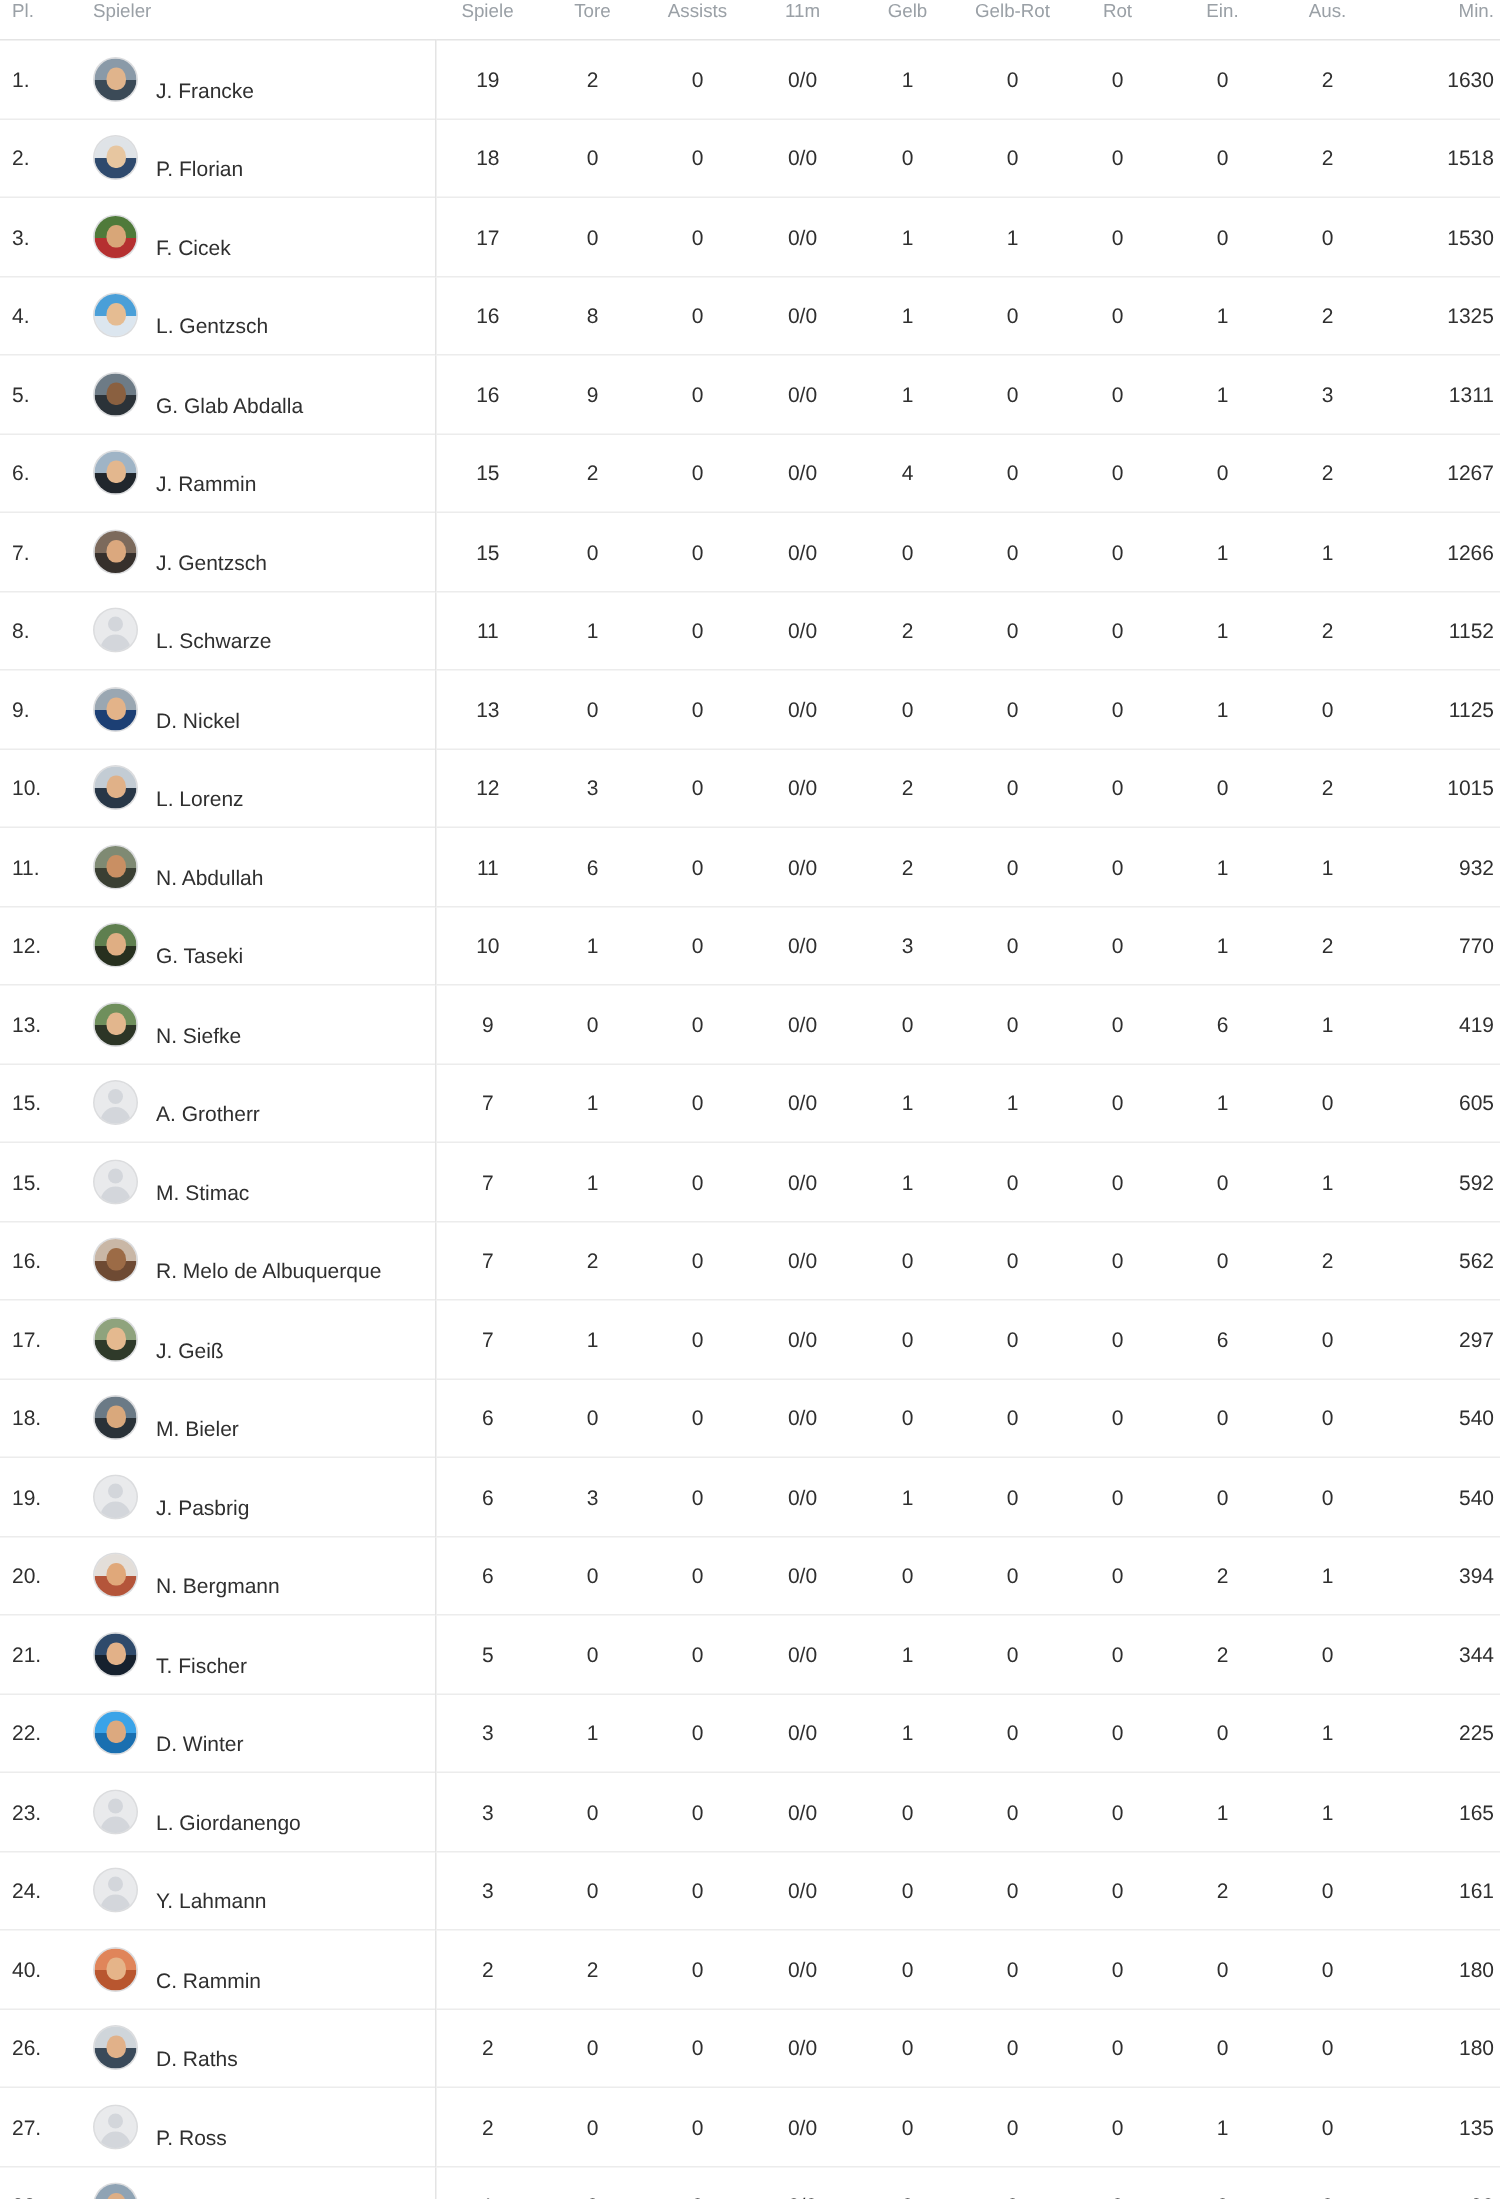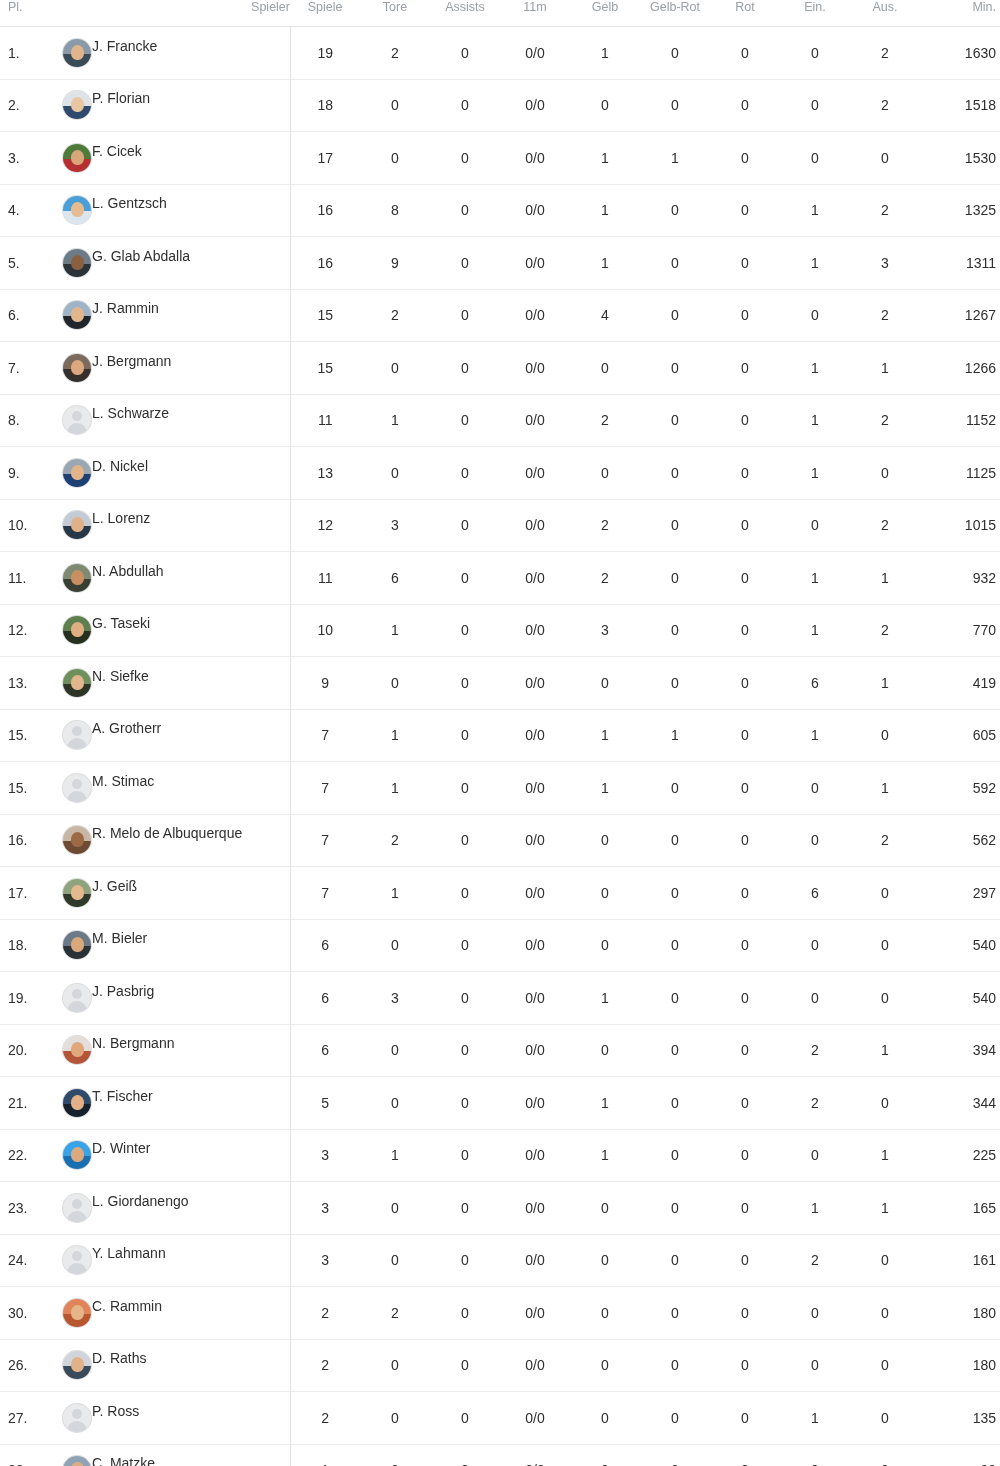--- a/index.html
+++ b/index.html
@@ -25,21 +25,21 @@
     color: #9aa0a6;
     text-align: center;
     padding: 0 0 12px 0;
     vertical-align: bottom;
   }
   .stats-table th.col-rank {
     text-align: left;
     padding-left: 8px;
   }
   .stats-table th.col-player {
-    text-align: right;
+    text-align: left;
     padding-left: 8px;
   }
   .stats-table td {
     font-size: 14px;
     color: #2f2f2f;
     text-align: center;
     height: 49.5px;
     border-top: 1px solid #ececec;
     vertical-align: middle;
   }
@@ -57,21 +57,22 @@
     color: #2f2f2f;
     font-size: 14px;
   }
   td.player-cell {
     text-align: left;
     padding-left: 8px;
     border-right: 1px solid #e4e4e4;
   }
   .player-wrap {
     display: flex;
-    align-items: flex-start;
+    align-items: flex-end;
+    gap: 12px;
   }
   .avatar {
     width: 30px;
     height: 30px;
     border-radius: 50%;
     flex: 0 0 30px;
     background: #e9eaec;
     overflow: hidden;
     position: relative;
     border: 1px solid rgba(0,0,0,0.06);
@@ -259,21 +260,21 @@
         <td>0</td>
         <td>0</td>
         <td>2</td>
         <td class="min-cell">1267</td>
       </tr>
       <tr>
         <td class="rank-cell">7.</td>
         <td class="player-cell">
           <div class="player-wrap">
             <div class="avatar photo" style="--skin: #dba87e; --bg-top: #7c6a5c; --bg-bot: #36302c;"></div>
-            <span class="pname">J. Bergmann</span>
+            <span class="pname">J. Gentzsch</span>
           </div>
         </td>
         <td>15</td>
         <td>0</td>
         <td>0</td>
         <td>0/0</td>
         <td>0</td>
         <td>0</td>
         <td>0</td>
         <td>1</td>
@@ -597,21 +598,21 @@
         <td>0</td>
         <td>0/0</td>
         <td>0</td>
         <td>0</td>
         <td>0</td>
         <td>2</td>
         <td>0</td>
         <td class="min-cell">161</td>
       </tr>
       <tr>
-        <td class="rank-cell">30.</td>
+        <td class="rank-cell">40.</td>
         <td class="player-cell">
           <div class="player-wrap">
             <div class="avatar photo" style="--skin: #e5b489; --bg-top: #e0855a; --bg-bot: #b8562f;"></div>
             <span class="pname">C. Rammin</span>
           </div>
         </td>
         <td>2</td>
         <td>2</td>
         <td>0</td>
         <td>0/0</td>

